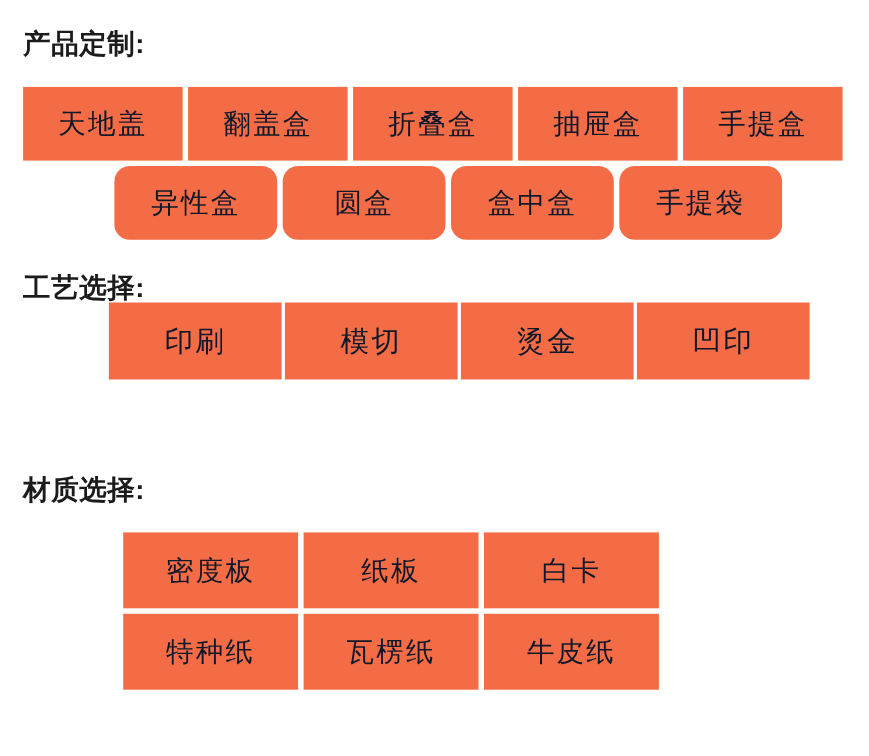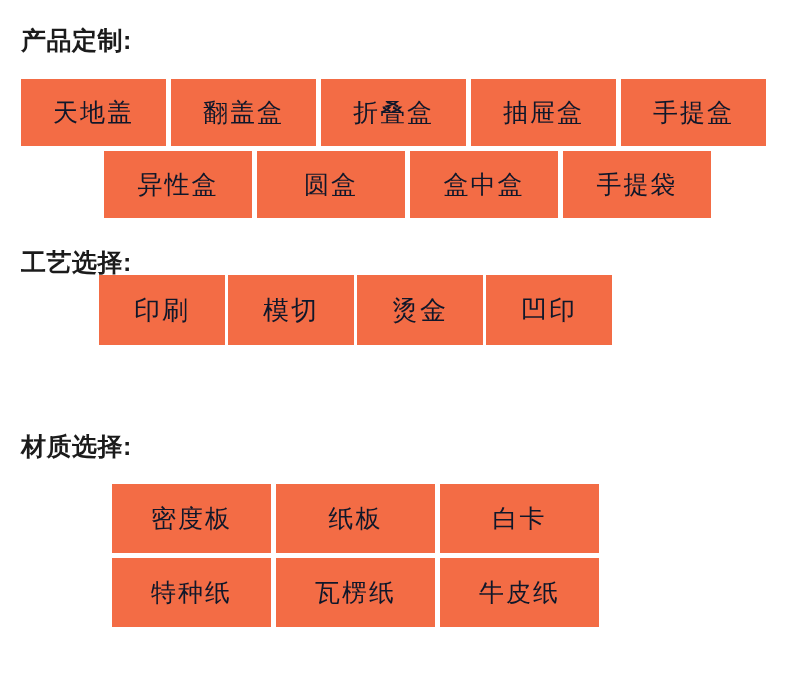--- a/index.html
+++ b/index.html
@@ -68,30 +68,30 @@
   #section-product .section-heading { margin-bottom: 26px; }
   #section-product .tile-rows { padding-left: 21px; }
   #section-product .tile-row + .tile-row { margin-top: 5px; }
   #section-product .tile {
     height: 67px;
     font-size: 25px;
   }
   #section-product .row-a .tile { width: 145px; margin-right: 5px; }
   #section-product .row-a .tile:last-child { margin-right: 0; }
   #section-product .row-b { padding-left: 83px; }
-  #section-product .row-b .tile { width: 148px; margin-right: 5px; }
+  #section-product .row-b .tile { width: 148px; margin-right: 5px; border-radius: 14px; }
   #section-product .row-b .tile:last-child { margin-right: 0; }
 
   
   #section-craft { top: 250px; }
   #section-craft .section-heading { }
   #section-craft .tile-rows { padding-left: 99px; }
   #section-craft .tile-row + .tile-row { margin-top: 4px; }
   #section-craft .tile {
-    width: 126px;
+    width: 157px;
     height: 70px;
     font-size: 26px;
     margin-right: 3px;
   }
   #section-craft .tile:last-child { margin-right: 0; }
 
   
   #section-material { top: 434px; }
   #section-material .section-heading { margin-bottom: 25px; }
   #section-material .tile-rows { padding-left: 112px; }

